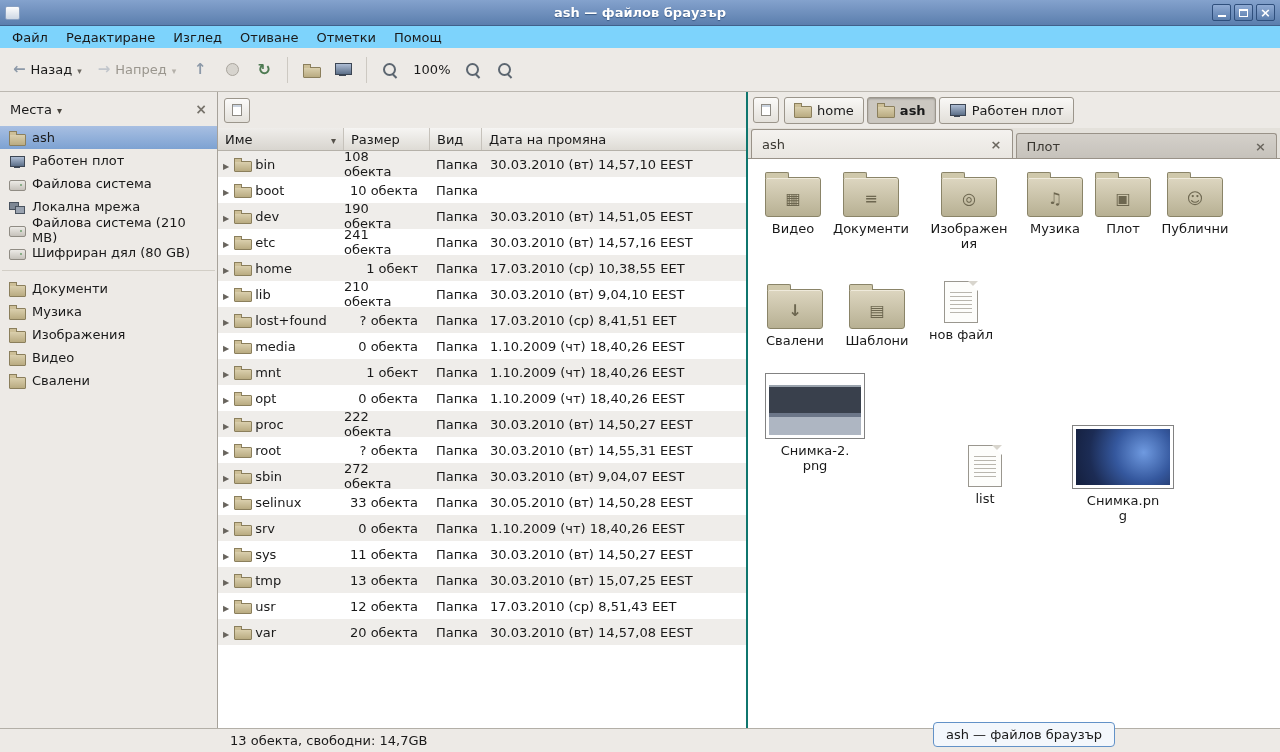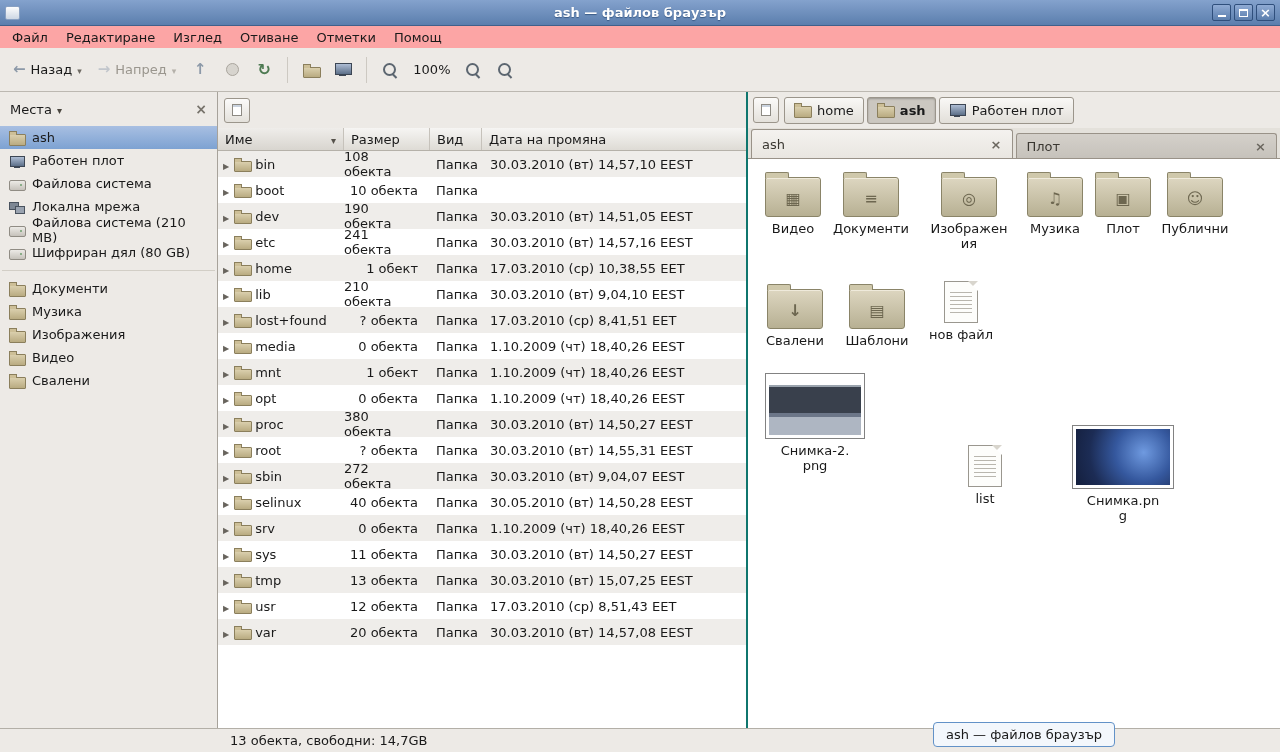--- a/index.html
+++ b/index.html
@@ -15,21 +15,21 @@
   .title-text{position:absolute;left:0;right:0;text-align:center;color:#fff;font-weight:bold;
               text-shadow:0 1px 1px #3a5a85}
   .win-controls{margin-left:auto;display:flex;gap:3px;z-index:1}
   .win-btn{width:19px;height:17px;border:1px solid #2f4f7c;border-radius:2px;
            background:linear-gradient(#90abd4,#5b7ead);display:flex;align-items:center;justify-content:center}
   .glyph-min{width:8px;height:2px;background:#fff;align-self:flex-end;margin-bottom:3px}
   .glyph-max{width:9px;height:8px;border:1px solid #fff;border-top-width:2px}
   .glyph-close::before{content:"×";color:#fff;font-weight:bold;font-size:13px;line-height:1}
 
   
-  .menubar{height:22px;display:flex;align-items:stretch;padding-left:3px;background:#fca5a5}
+  .menubar{height:22px;display:flex;align-items:stretch;padding-left:3px;background:#7dd3fc}
   .menu-item{padding:0 9px;display:flex;align-items:center}
 
   
   .toolbar{height:44px;display:flex;align-items:center;padding:0 6px;gap:2px;
            border-bottom:1px solid #bcb8b1;background:#edeae6}
   .tb-btn{display:flex;align-items:center;gap:5px;padding:5px 7px;border-radius:3px}
   .tb-btn.disabled{color:#9a968e}
   .arrow-glyph{font-size:15px;font-weight:bold;color:#8c99a8;line-height:1}
   .disabled .arrow-glyph{color:#c2c6cc}
   .dd-arrow::before{content:"▾";font-size:9px;color:#6e6a63}
@@ -468,21 +468,21 @@
             <div class="cell c-type">Папка</div>
             <div class="cell c-date">1.10.2009 (чт) 18,40,26 EEST</div>
           </div>
 
           <div class="tree-row">
             <div class="cell c-name">
               <span class="expander"></span>
               <span class="fold"></span>
               <span>proc</span>
             </div>
-            <div class="cell c-size">380 обекта</div>
+            <div class="cell c-size">222 обекта</div>
             <div class="cell c-type">Папка</div>
             <div class="cell c-date">30.03.2010 (вт) 14,50,27 EEST</div>
           </div>
 
           <div class="tree-row">
             <div class="cell c-name">
               <span class="expander"></span>
               <span class="fold"></span>
               <span>root</span>
             </div>
@@ -501,21 +501,21 @@
             <div class="cell c-type">Папка</div>
             <div class="cell c-date">30.03.2010 (вт) 9,04,07 EEST</div>
           </div>
 
           <div class="tree-row">
             <div class="cell c-name">
               <span class="expander"></span>
               <span class="fold"></span>
               <span>selinux</span>
             </div>
-            <div class="cell c-size">40 обекта</div>
+            <div class="cell c-size">33 обекта</div>
             <div class="cell c-type">Папка</div>
             <div class="cell c-date">30.05.2010 (вт) 14,50,28 EEST</div>
           </div>
 
           <div class="tree-row">
             <div class="cell c-name">
               <span class="expander"></span>
               <span class="fold"></span>
               <span>srv</span>
             </div>

